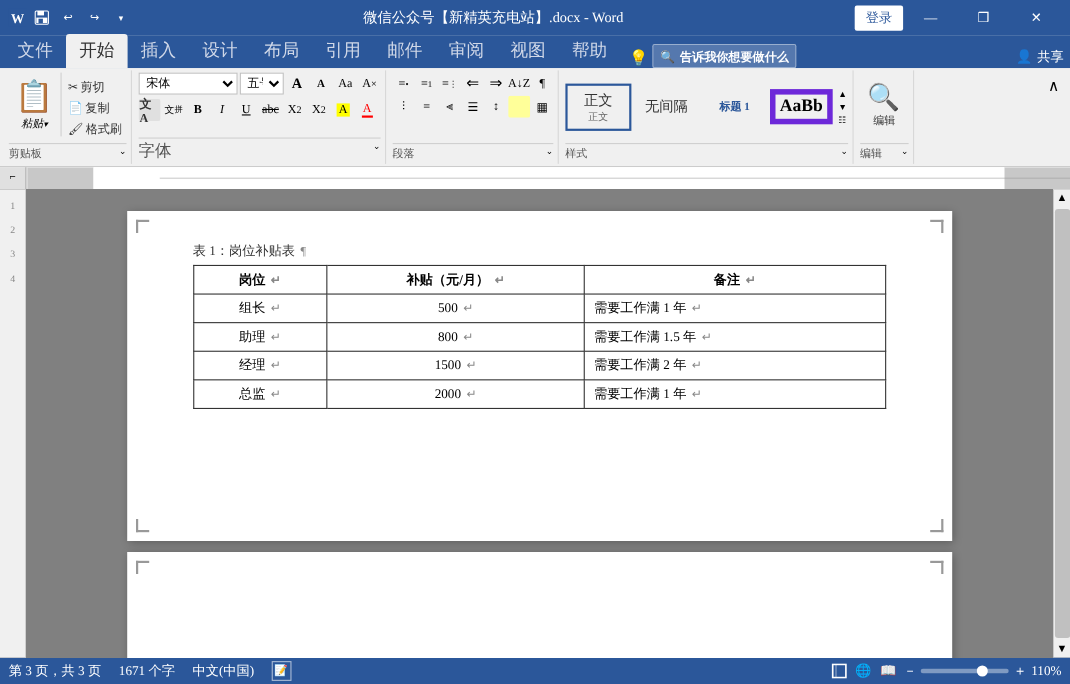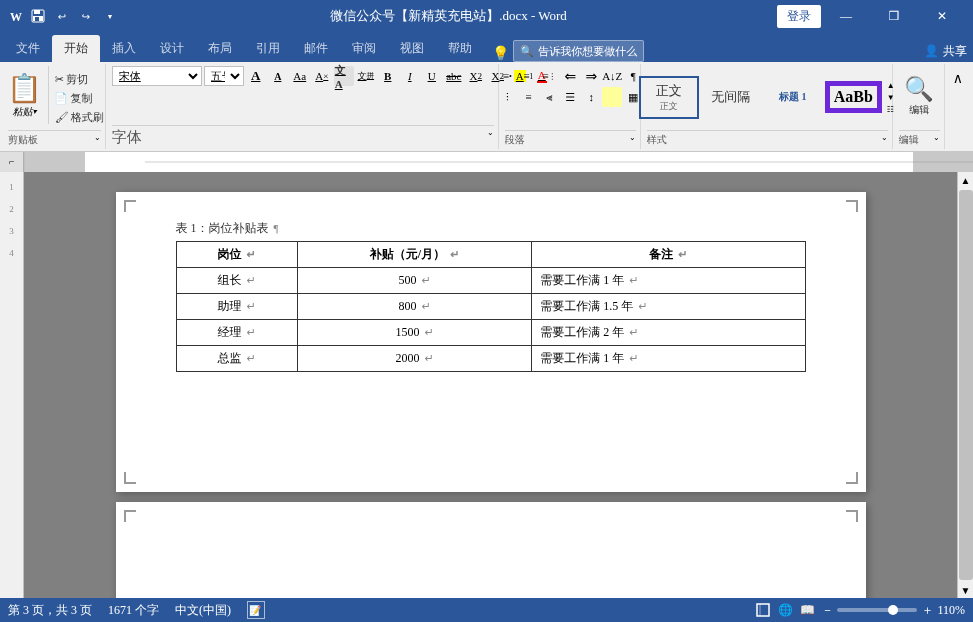--- a/index.html
+++ b/index.html
@@ -36,21 +36,21 @@
     
     .ribbon-tabs {
       background: #2b579a;
       height: 30px;
       display: flex;
       align-items: flex-end;
       padding-left: 4px;
     }
     .ribbon-tab {
       padding: 5px 12px;
-      font-size: 12px;
+      font-size: 16px;
       color: #d0d8e8;
       cursor: pointer;
       border-radius: 3px 3px 0 0;
       background: transparent;
     }
     .ribbon-tab.active {
       background: #f0f0f0;
       color: #333;
     }
 
@@ -341,21 +341,21 @@
   <div class="ribbon-tab">引用</div>
   <div class="ribbon-tab">邮件</div>
   <div class="ribbon-tab">审阅</div>
   <div class="ribbon-tab">视图</div>
   <div class="ribbon-tab">帮助</div>
   <div style="display:flex;align-items:center;margin-left:8px;">
     <span style="color:#f0c040;font-size:14px;">💡</span>
   </div>
   <div class="tell-me" style="margin-left:4px;background:rgba(255,255,255,0.2);color:white;border-color:rgba(255,255,255,0.4);">
     <span>🔍</span>
-    <span style="font-size:11px;">告诉我你想要做什么</span>
+    <span style="font-size:11px;font-weight:bold;">告诉我你想要做什么</span>
   </div>
   <div style="flex:1;"></div>
   <div class="share-btn">
     <span>👤</span>
     <span>共享</span>
   </div>
 </div>
 
 <div class="ribbon">
 
@@ -382,21 +382,21 @@
         </div>
       </div>
     </div>
     <div class="group-label-row">
       <span style="font-size:10px;color:#555;">剪贴板</span>
       <span class="group-expand">⌄</span>
     </div>
   </div>
 
   <div class="ribbon-group font-group">
-    <div class="ribbon-group-content" style="flex-direction:row;align-items:flex-start;gap:2px;width:100%;text-decoration:underline;">
+    <div class="ribbon-group-content" style="flex-direction:column;align-items:flex-start;gap:2px;width:100%;">
 
       <div class="font-row1">
         <select class="font-select font-name-select">
           <option>宋体</option>
         </select>
         <select class="font-select font-size-select">
           <option>五号</option>
         </select>
         <div class="icon-btn" title="增大字号" style="font-size:13px;font-weight:bold;">A</div>
         <div class="icon-btn" title="缩小字号" style="font-size:10px;font-weight:bold;">A</div>

